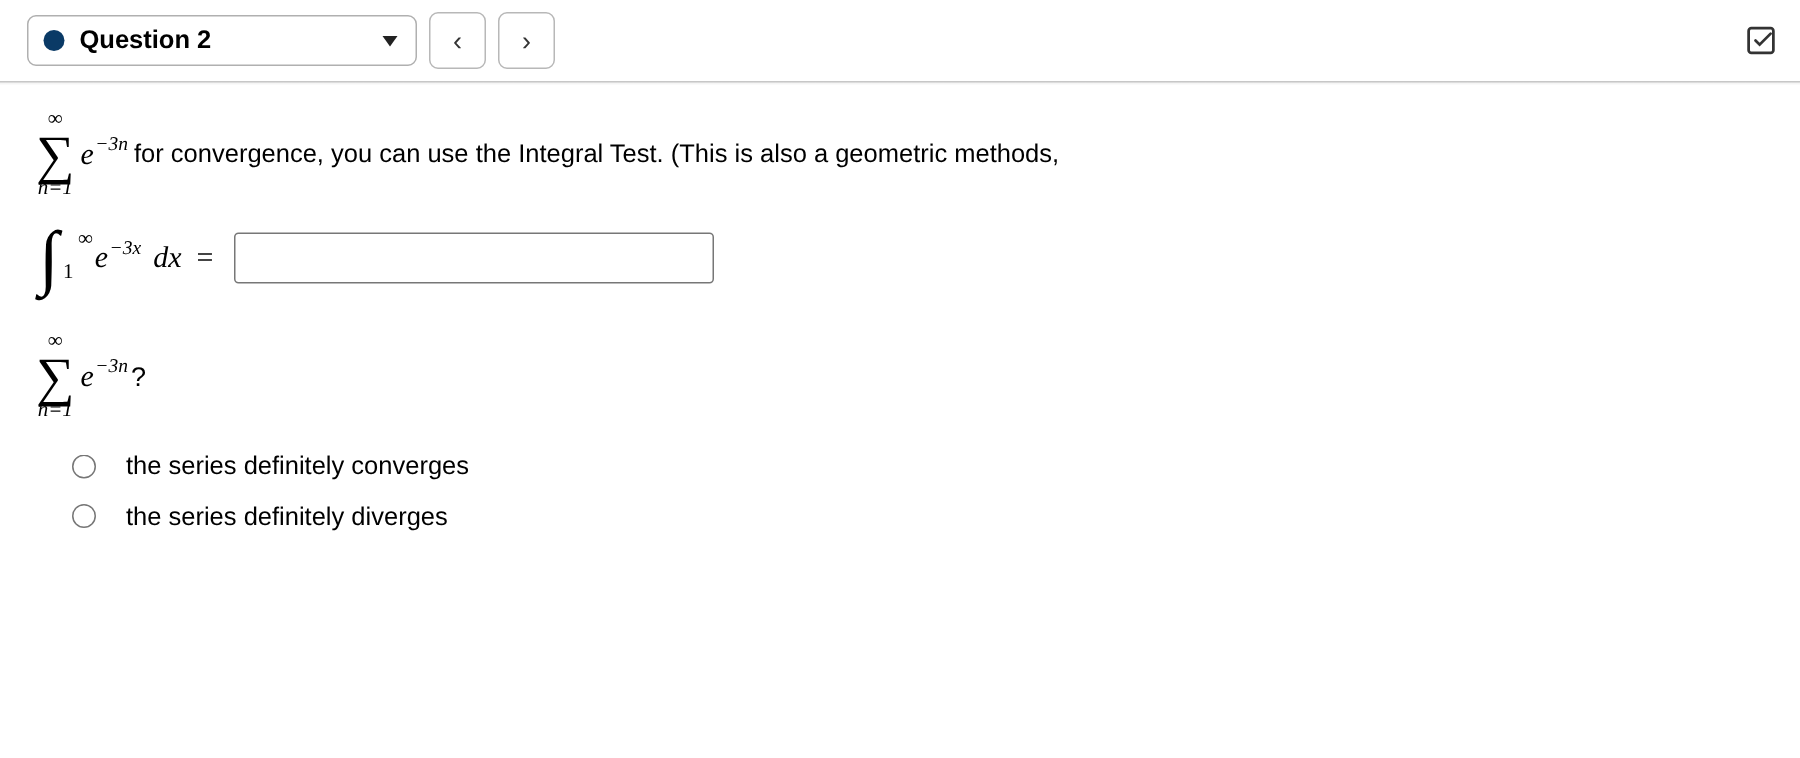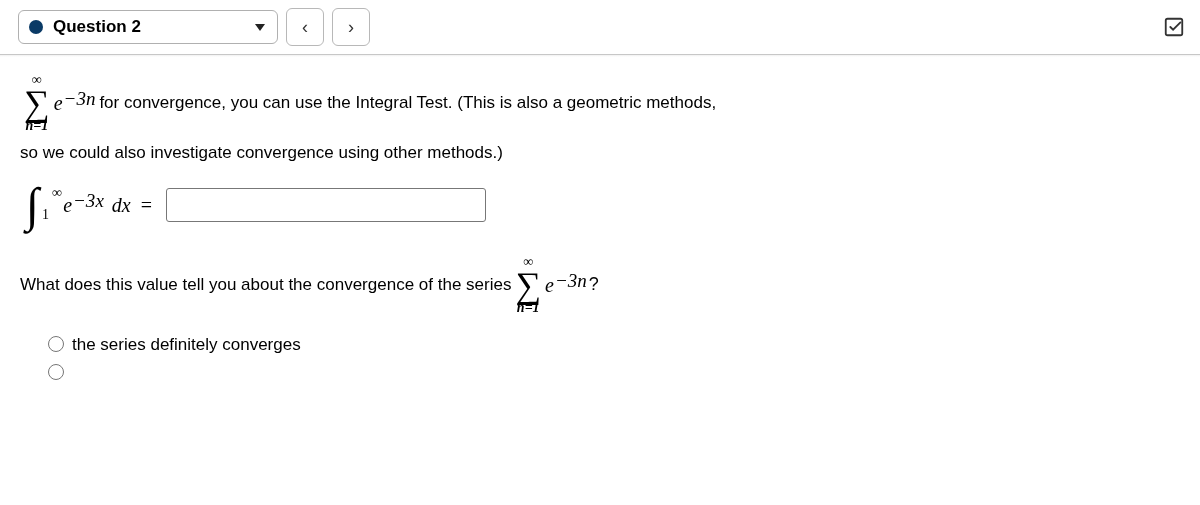--- a/index.html
+++ b/index.html
@@ -84,30 +84,30 @@
   .math-sum {
     display: inline-flex;
     flex-direction: column;
     align-items: center;
     line-height: 1;
     margin: 0 4px;
     font-family: "Times New Roman", serif;
   }
   .math-sum .top { font-size: 14px; margin-bottom: -2px; }
   .math-sum .sigma { font-size: 36px; }
-  .math-sum .bottom { font-size: 14px; font-style: italic; margin-top: -2px; font-weight: bold; }
+  .math-sum .bottom { font-size: 14px; font-style: italic; margin-top: -2px; }
   .math-term {
     font-family: "Times New Roman", serif;
     font-style: italic;
     font-size: 20px;
     display: inline-flex;
     align-items: flex-start;
     margin-right: 4px;
   }
-  .math-term sup { font-size: 19px; margin-left: 1px; line-height:1; padding-top:2px;}
+  .math-term sup { font-size: 13px; margin-left: 1px; line-height:1; padding-top:2px;}
   .math-int {
     display: inline-flex;
     align-items: center;
     font-family: "Times New Roman", serif;
     margin: 0 6px;
     position: relative;
   }
   .int-sign {
     font-size: 48px;
     line-height: 0.8;
@@ -134,21 +134,21 @@
     padding: 0 8px;
     margin-left: 8px;
   }
   .radio-group {
     margin-top: 16px;
     margin-left: 28px;
   }
   .radio-row {
     display: flex;
     align-items: center;
-    gap: 8px;
+    gap: 20px;
     margin-bottom: 6px;
   }
   input[type=radio] {
     width: 16px; height: 16px;
     accent-color: #333;
   }
   .eq-sign {
     font-family: "Times New Roman", serif;
     font-size: 20px;
     margin: 0 6px;
@@ -195,23 +195,20 @@
       <span class="sigma">∑</span>
       <span class="bottom">n=1</span>
     </span>
     <span class="math-term">
       <span>e</span>
         <sup class="exp-n">−3<span style="font-style:italic">n</span></sup>
     </span>
     <span> for convergence, you can use the Integral Test. (This is also a geometric methods,</span>
   </div>
 
-  <div class="row">
-    <span>so we could also investigate convergence using other methods.)</span>
-  </div>
 
   <div class="gap"></div>
 
   <div class="row">
     <span class="math-int">
       <span class="int-sign">∫</span>
       <span class="int-upper">∞</span>
       <span class="int-lower">1</span>
     </span>
     <span style="width:18px"></span>
@@ -220,36 +217,36 @@
         <sup class="exp-x">−3<span style="font-style:italic">x</span></sup>
     </span>
     <span class="math-term" style="margin-left:4px">dx</span>
     <span class="eq-sign">=</span>
     <input class="answer-input" type="text" style="">
   </div>
 
   <div class="gap-lg"></div>
 
   <div class="row">
-    <span>What does this value tell you about the convergence of the series </span>
     <span class="math-sum">
       <span class="top">∞</span>
       <span class="sigma">∑</span>
       <span class="bottom">n=1</span>
     </span>
     <span class="math-term">
       <span>e</span>
         <sup class="exp-n">−3<span style="font-style:italic">n</span></sup>
     </span>
     <span class="qmark">?</span>
   </div>
 
   <div class="radio-group">
     <label class="radio-row">
       <input type="radio" name="conv" style="">
       <span>the series definitely converges</span>
     </label>
     <label class="radio-row">
       <input type="radio" name="conv" style="">
+      <span>the series definitely diverges</span>
     </label>
   </div>
 
 </div>
 
 </body></html>

